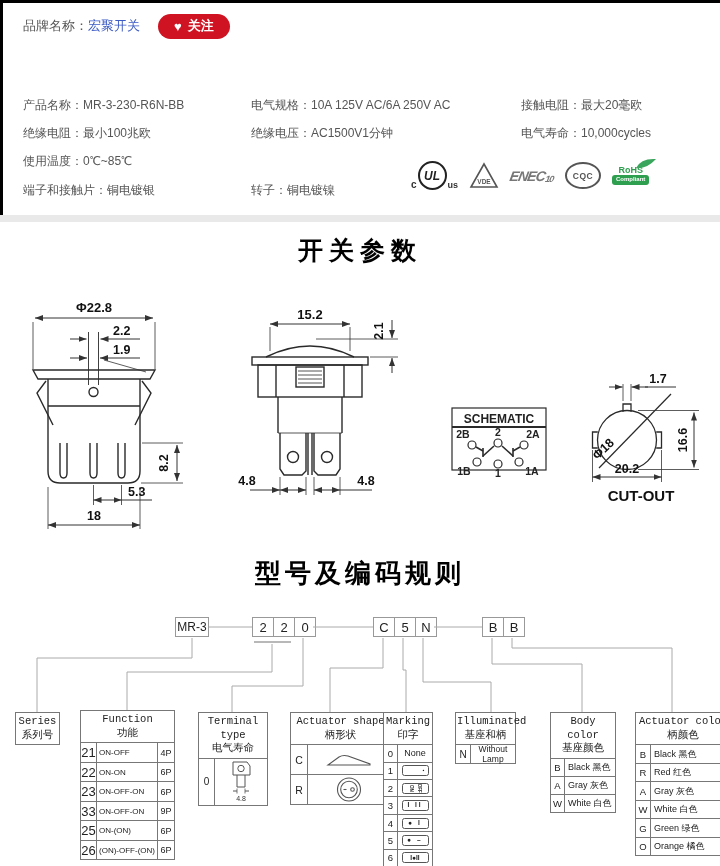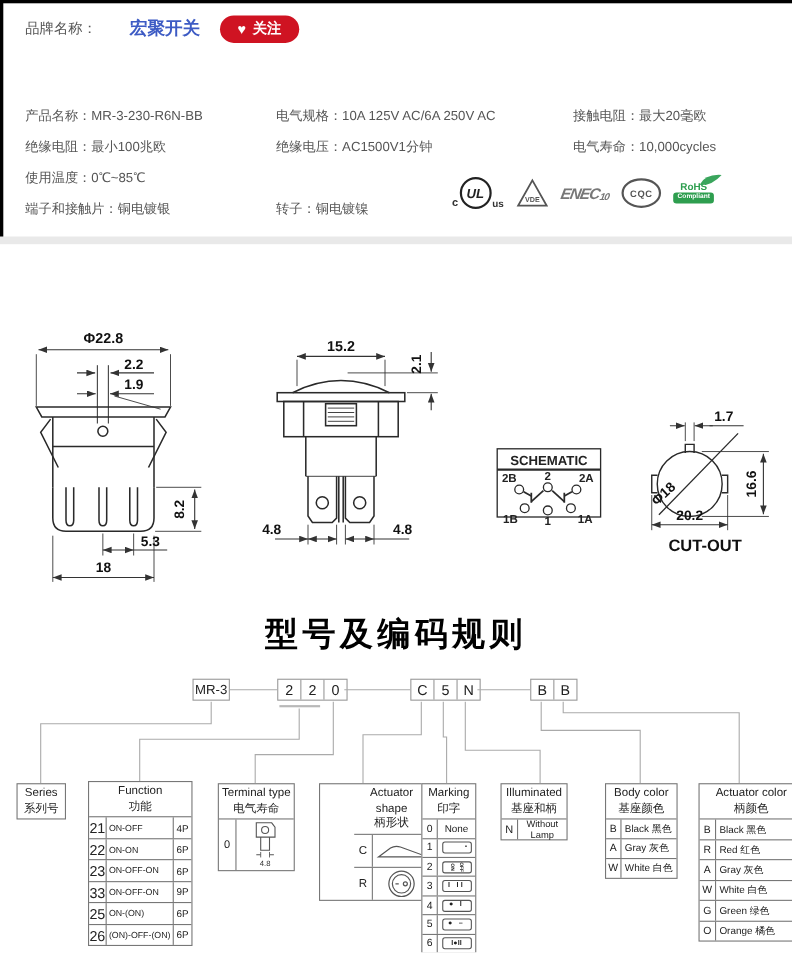--- a/index.html
+++ b/index.html
@@ -3,21 +3,21 @@
 <meta charset="utf-8">
 <style>
   html,body{margin:0;padding:0;background:#fff;}
   .page{position:relative;width:720px;height:866px;background:#fff;overflow:hidden;
         font-family:"Liberation Sans",sans-serif;color:#333;}
 
   
   .card{position:absolute;left:0;top:0;width:718px;height:213px;border:3px solid #000000;background:#fff;}
   .brand-bar{position:absolute;left:20px;top:10px;height:26px;display:flex;align-items:center;}
   .brand-label{font-size:13px;color:#555;}
-  .brand-link{font-size:16px;color:#3d5bc4;font-weight:bold;text-decoration:none;cursor:pointer;margin-left:30px;}
+  .brand-link{font-size:13px;color:#3d5bc4;font-weight:normal;text-decoration:none;cursor:pointer;}
   .follow-btn{margin-left:18px;background:#cf1322;color:#fff;border-radius:13px;height:25px;
               padding:0 16px;display:inline-flex;align-items:center;gap:6px;font-size:13px;font-weight:bold;cursor:pointer;}
   .follow-btn .heart{font-size:13px;line-height:1;}
   .params-title{position:absolute;left:20px;top:52px;font-family:"DejaVu Serif",serif;font-style:italic;
                 font-weight:bold;font-size:21px;letter-spacing:9px;color:#1a1a1a;}
   .param-row{position:absolute;left:0;right:0;height:16px;padding-left:26px;}
   .pr1{top:94px}.pr2{top:122px}.pr3{top:150px}.pr4{top:179px}
   .pc{position:absolute;font-size:12px;color:#555;white-space:nowrap;}
   .pc.c1{left:20px}.pc.c2{left:248px}.pc.c3{left:518px}
 
@@ -35,56 +35,56 @@
        justify-content:center;font-size:8.5px;font-weight:bold;color:#555;letter-spacing:.5px;}
   .rohs{position:relative;flex-direction:column;align-items:center;}
   .rohs-top{font-size:9px;font-weight:bold;color:#2e9e4f;line-height:1;}
   .rohs-box{background:#2e9e4f;color:#fff;font-size:6px;font-weight:bold;border-radius:3px;padding:1px 4px;line-height:1.2;}
   .rohs-leaf{position:absolute;top:-9px;right:-8px;}
 
   .divider{position:absolute;left:0;top:215px;width:720px;height:7px;background:#e9e9e9;}
 
   .h-section{position:absolute;left:0;width:720px;text-align:center;font-weight:bold;color:#000;margin:0;}
   .h-switch{top:234px;font-size:25px;letter-spacing:6px;}
-  .h-coding{top:556px;font-size:30px;letter-spacing:4px;}
+  .h-coding{top:556px;font-size:26px;letter-spacing:4px;}
 
   .drawings{position:absolute;left:0;top:285px;}
   .connectors{position:absolute;left:0;top:0;pointer-events:none;}
 
   
   .codebox{position:absolute;top:617px;height:20px;border:1px solid #999;background:#fff;display:flex;
            align-items:center;justify-content:center;font-size:12px;color:#222;box-sizing:border-box;}
   .cb-series{left:175px;width:34px;}
   .cb-group{padding:0;}
   .cb-g1{left:252px;}.cb-g2{left:373px;}.cb-g3{left:482px;}
   .cb-cell{width:20px;height:18px;display:flex;align-items:center;justify-content:center;font-size:13px;border-right:1px solid #999;}
   .cb-cell:last-child{border-right:none;}
   .code-underline{position:absolute;left:254px;top:641px;width:37px;height:2px;background:#b8b8b8;}
 
   
   .tbl{position:absolute;top:712px;background:#fff;border:1px solid #777;color:#222;box-sizing:border-box;}
-  .tbl .hd{text-align:center;font-size:10.5px;line-height:1.3;padding:2px 1px;}
+  .tbl .hd{text-align:center;font-size:10.5px;line-height:1.3;padding:2px 1px;font-family:Liberation Mono, monospace;}
   .tbl .bd{border-top:1px solid #777;}
   .row{display:flex;align-items:center;}
   .row + .row{border-top:1px solid #777;}
   .cc{border-right:1px solid #777;display:flex;align-items:center;justify-content:center;align-self:stretch;}
 
   .series-tbl{left:15px;width:45px;}
   .fn-tbl{left:80px;top:710px;width:95px;}
   .fn-tbl .row{height:18.5px;}
   .fn-tbl .cc{width:15px;font-size:13px;}
   .fn-tbl .fx{flex:1;padding-left:2px;font-size:8px;white-space:nowrap;}
   .fn-tbl .pp{width:16px;border-left:1px solid #777;align-self:stretch;display:flex;align-items:center;justify-content:center;font-size:9px;}
 
   .term-tbl{left:198px;width:70px;}
   .term-tbl .row{height:46px;}
   .term-tbl .cc{width:15px;font-size:10px;}
   .term-tbl .icx{flex:1;display:flex;align-items:center;justify-content:center;}
 
-  .act-tbl{left:290px;width:101px;padding-left:31px;}
+  .act-tbl{left:290px;width:101px;}
   .act-tbl .row{height:29px;}
   .act-tbl .cc{width:16px;font-size:10.5px;}
   .act-tbl .icx{flex:1;display:flex;align-items:center;justify-content:center;}
 
   .mark-tbl{left:383px;width:50px;}
   .mark-tbl .row{height:16.4px;}
   .mark-tbl .cc{width:13px;font-size:9.5px;}
   .mark-tbl .sx{flex:1;display:flex;align-items:center;justify-content:center;font-size:9px;}
   .mk{width:27px;height:11px;border:1px solid #555;border-radius:2.5px;display:flex;align-items:center;
       justify-content:center;font-size:6.5px;font-weight:bold;color:#222;line-height:1;box-sizing:border-box;}
@@ -166,20 +166,21 @@
           <path d="M1,11 Q6,1 21,2 Q12,12 1,11 Z" fill="#3aa55c"></path>
         </svg>
         <span class="rohs-top">RoHS</span>
         <span class="rohs-box">Compliant</span>
       </span>
     </div>
   </div>
 
   <div class="divider"></div>
 
+  <h1 class="h-section h-switch">开关参数</h1>
 
   <svg class="drawings" width="720" height="270" viewBox="0 0 720 270">
     <defs>
       <marker id="ar" orient="auto-start-reverse" markerUnits="userSpaceOnUse" markerWidth="9" markerHeight="7" refX="8" refY="3">
         <path d="M0,0 L8,3 L0,6 Z" fill="#333"></path>
       </marker>
     </defs>
 
     <g stroke="#2a2a2a" fill="none" stroke-width="1.4">
       <polygon points="33,85 155,85 150,94 38,94"></polygon>

